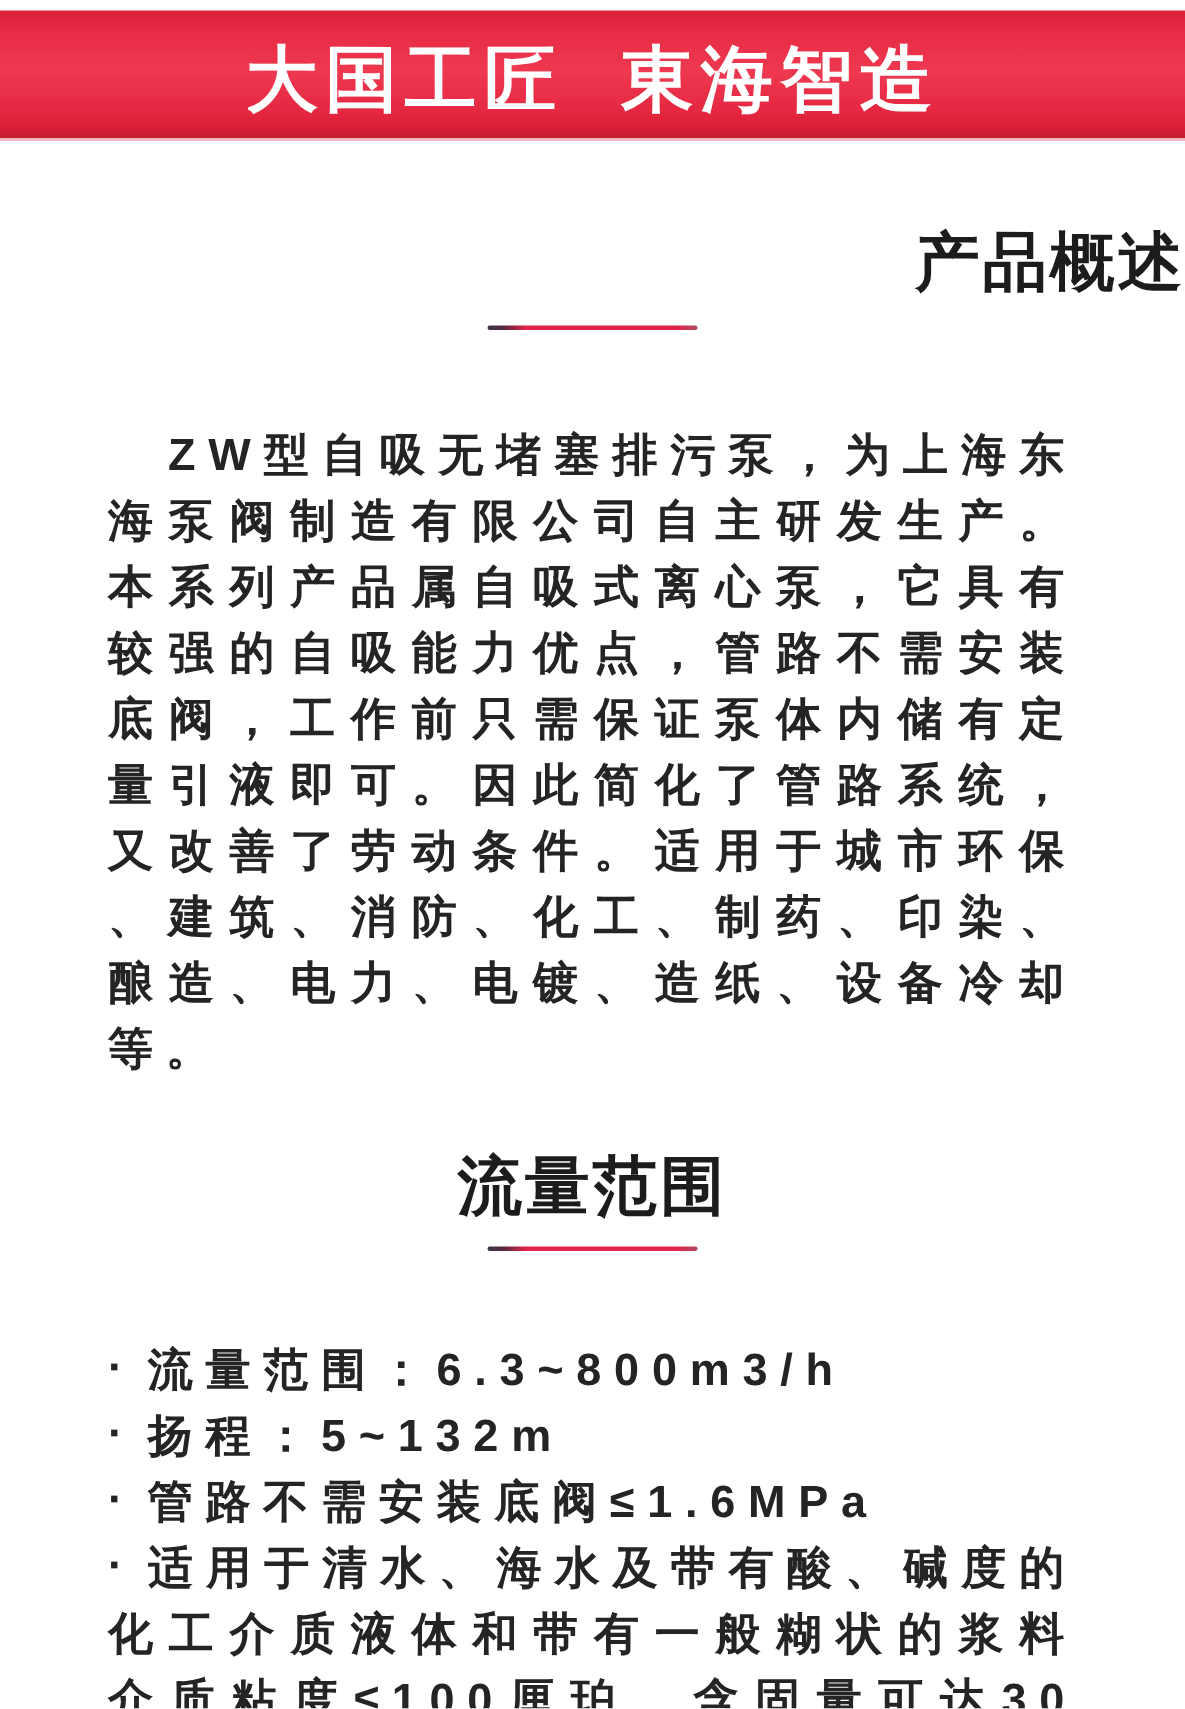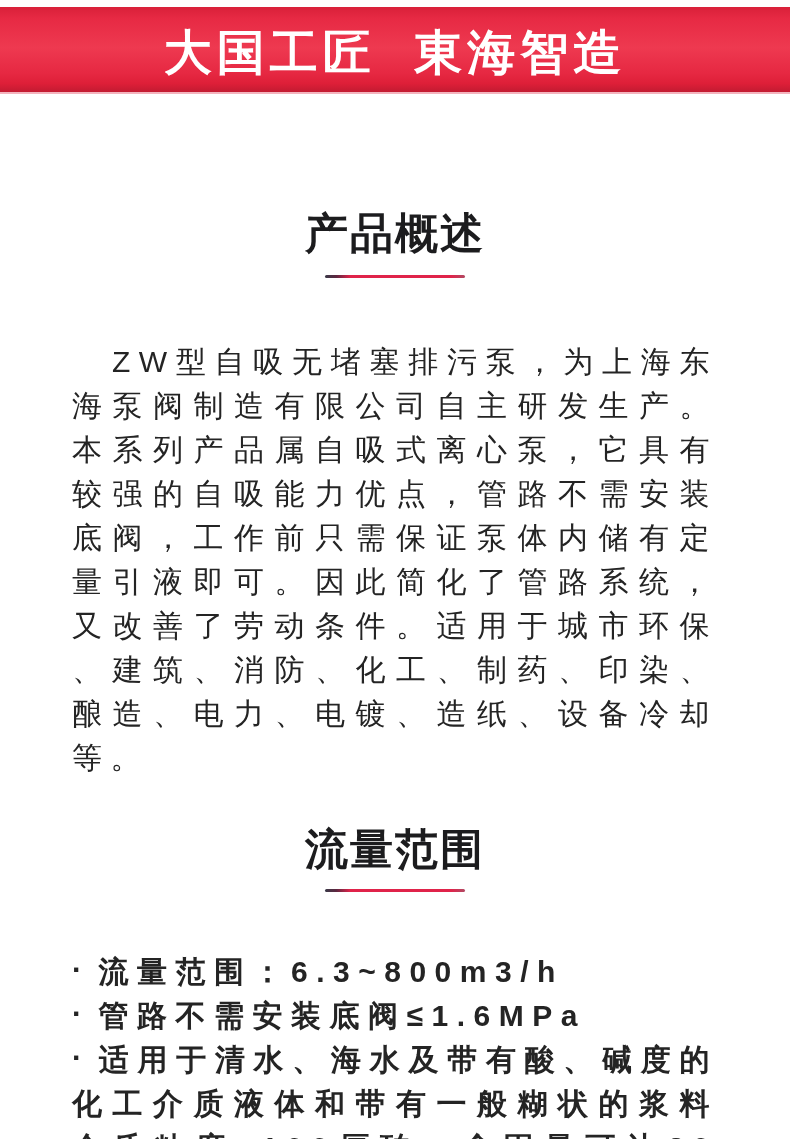--- a/index.html
+++ b/index.html
@@ -46,21 +46,21 @@
   
   .heading {
     margin: 0;
     text-align: center;
     font-size: 43px;
     line-height: 46px;
     font-weight: bold;
     letter-spacing: 2px;
     color: #1c1c1e;
   }
-  .overview-section .heading { margin-top: 118px; }
+  .overview-section .heading { margin-top: 60px; text-align: right; }
   .conditions-section .heading { margin-top: 46px; }
 
   .heading-underline {
     width: 140px;
     height: 3px;
     margin: 19px auto 0;
     border-radius: 2px;
     background: linear-gradient(90deg,
       #3a3a48 0%,
       #5c2740 8%,
@@ -74,20 +74,21 @@
   .paragraph {
     margin: 62px 72px 0;
     font-size: 30px;
     line-height: 44px;
     letter-spacing: 8.5px;
     color: #242424;
     text-align: justify;
     text-indent: 40px;
     line-break: anywhere;
     word-break: break-all;
+    font-weight: bold;
   }
 
   
   .bullets {
     list-style: none;
     margin: 58px 72px 0;
     padding: 0;
     font-size: 30px;
     line-height: 44px;
     letter-spacing: 8.5px;
@@ -117,18 +118,19 @@
     <div class="heading-underline"></div>
     <p class="paragraph">ZW型自吸无堵塞排污泵，为上海东海泵阀制造有限公司自主研发生产。本系列产品属自吸式离心泵，它具有较强的自吸能力优点，管路不需安装底阀，工作前只需保证泵体内储有定量引液即可。因此简化了管路系统，又改善了劳动条件。适用于城市环保、建筑、消防、化工、制药、印染、酿造、电力、电镀、造纸、设备冷却等。</p>
   </section>
 
   <section class="conditions-section">
     <h1 class="heading">流量范围</h1>
     <div class="heading-underline"></div>
 
     <ul class="bullets">
       <li class="bullet"><span class="dot">·</span><span>流量范围：6.3~800m3/h</span></li>
+      <li class="bullet"><span class="dot">·</span><span>扬程：5~132m</span></li>
       <li class="bullet"><span class="dot">·</span><span>管路不需安装底阀≤1.6MPa</span></li>
       <li class="bullet"><span class="dot">·</span><span>适用于清水、海水及带有酸、碱度的化工介质液体和带有一般糊状的浆料介质粘度≤100厘珀、含固量可达30%以下</span></li>
     </ul>
   </section>
 
 </div>
 
 </body></html>

